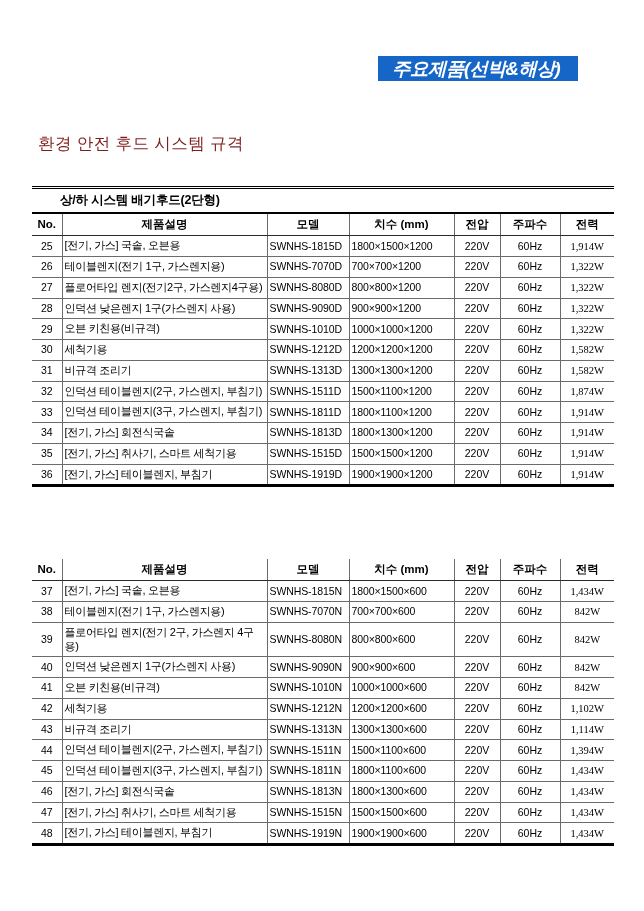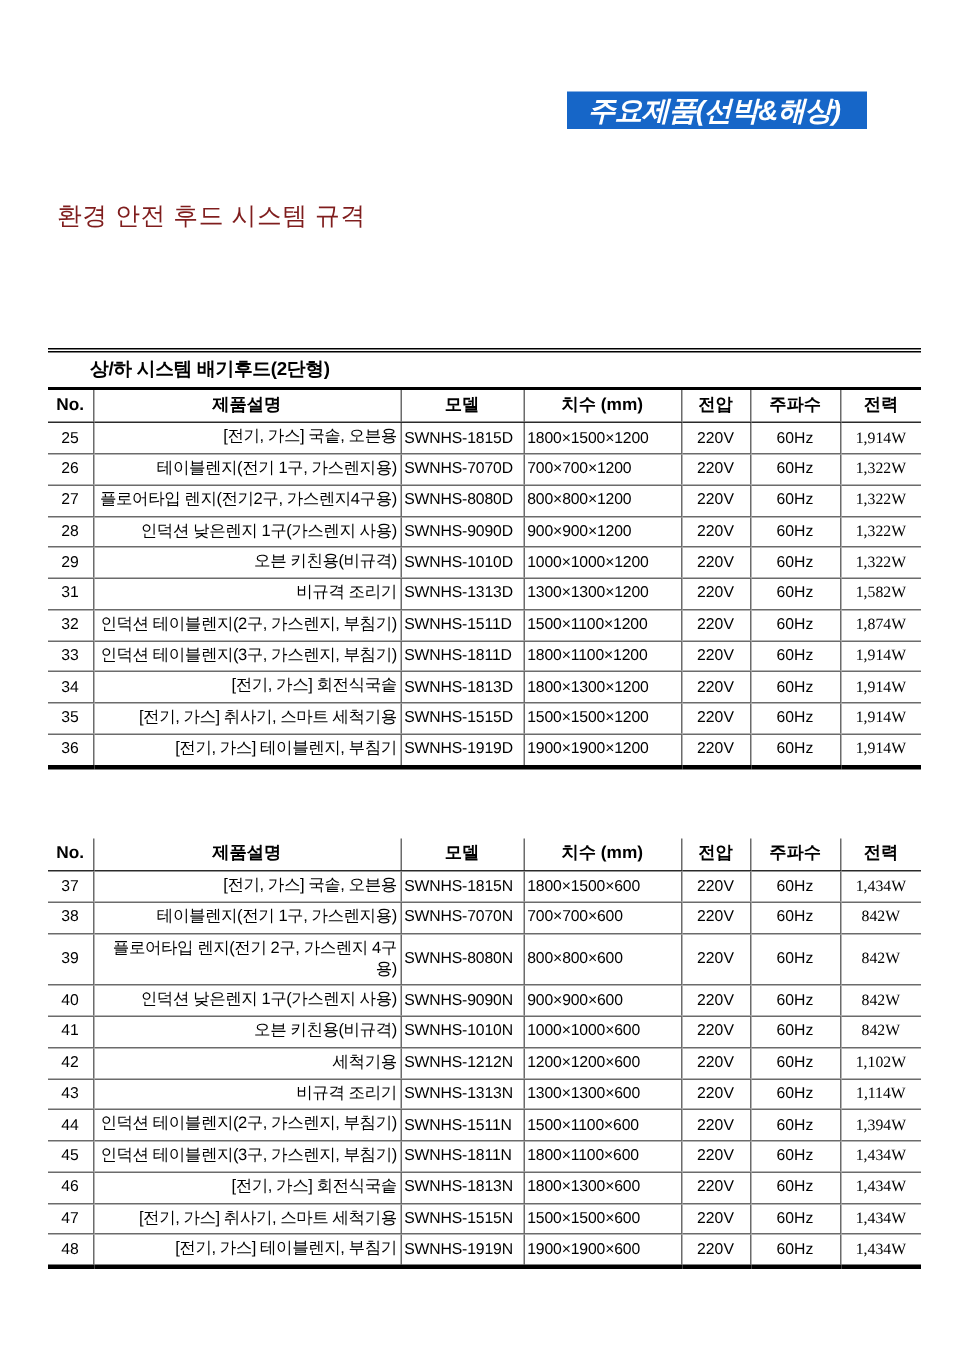--- a/index.html
+++ b/index.html
@@ -17,21 +17,21 @@
   }
 
   
   .banner {
     position: absolute;
     top: 50px;
     left: 378px;
     right: 16px;
     height: 36px;
     display: flex;
-    align-items: flex-end;
+    align-items: center;
   }
   .banner-main {
     flex: 1 1 auto;
     background: #1666c8;
     display: flex;
     align-items: center;
     justify-content: center;
     padding: 0 14px 0 10px;
   }
   .banner-main span {
@@ -57,21 +57,21 @@
     letter-spacing: 0.4px;
     color: #7f1d1d;
   }
 
   
   .table-block {
     position: absolute;
     left: 32px;
     width: 582px;
   }
-  #block-1 { top: 186px; margin-top: 46px; }
+  #block-1 { top: 186px; }
   #block-2 { top: 559px; }
 
   .section-head {
     border-top: 3px double #000;
     border-bottom: 2px solid #000;
     padding: 3px 0 3px 28px;
     font-size: 12.5px;
     font-weight: bold;
     letter-spacing: -0.2px;
   }
@@ -109,21 +109,21 @@
   
   col.c-no    { width: 30px; }
   col.c-desc  { width: 205px; }
   col.c-model { width: 82px; }
   col.c-dim   { width: 105px; }
   col.c-volt  { width: 46px; }
   col.c-freq  { width: 60px; }
   col.c-pow   { width: 54px; }
 
   td.no    { text-align: center; font-size: 10.5px; }
-  td.desc  { text-align: right; padding-left: 5px; letter-spacing: -0.3px; }
+  td.desc  { text-align: left; padding-left: 5px; letter-spacing: -0.3px; }
   td.model { text-align: left; font-size: 10.5px; letter-spacing: -0.1px; }
   td.dim   { text-align: left; font-size: 10.5px; letter-spacing: -0.1px; }
   td.volt  { text-align: center; font-size: 10.5px; }
   td.freq  { text-align: center; font-size: 10.5px; }
   td.pow   { text-align: center; font-size: 10.5px; font-family: Liberation Serif, serif; }
 </style>
 </head>
 <body>
 
 <div class="banner">
@@ -198,20 +198,29 @@
         <tr>
           <td class="no">29</td>
           <td class="desc">오븐 키친용(비규격)</td>
           <td class="model">SWNHS-1010D</td>
           <td class="dim">1000×1000×1200</td>
           <td class="volt">220V</td>
           <td class="freq">60Hz</td>
           <td class="pow">1,322W</td>
         </tr>
         <tr>
+          <td class="no">30</td>
+          <td class="desc">세척기용</td>
+          <td class="model">SWNHS-1212D</td>
+          <td class="dim">1200×1200×1200</td>
+          <td class="volt">220V</td>
+          <td class="freq">60Hz</td>
+          <td class="pow">1,582W</td>
+        </tr>
+        <tr>
           <td class="no">31</td>
           <td class="desc">비규격 조리기</td>
           <td class="model">SWNHS-1313D</td>
           <td class="dim">1300×1300×1200</td>
           <td class="volt">220V</td>
           <td class="freq">60Hz</td>
           <td class="pow">1,582W</td>
         </tr>
         <tr>
           <td class="no">32</td>

